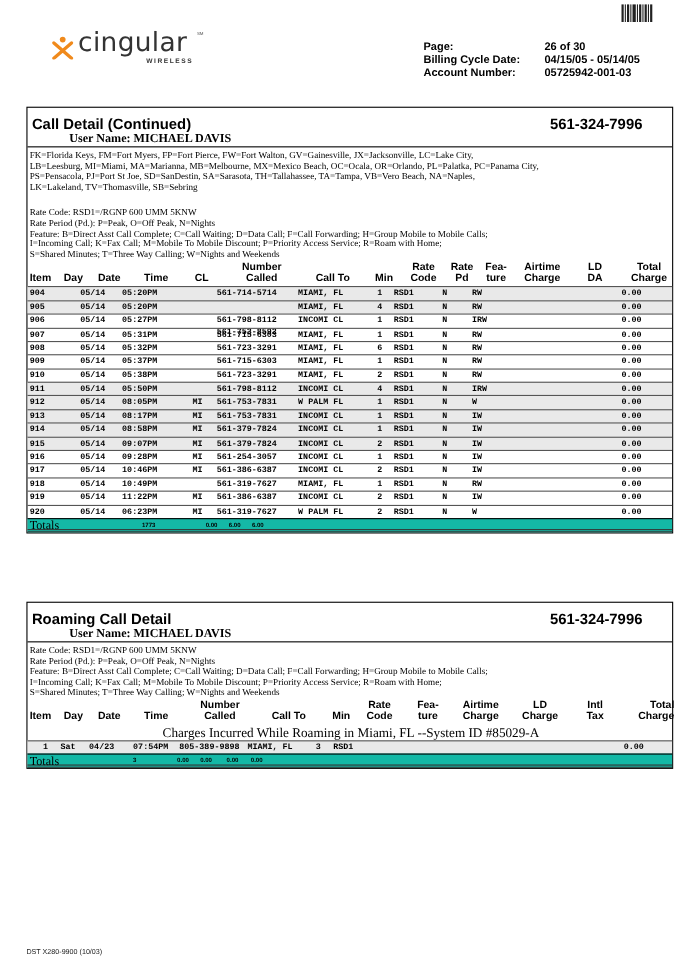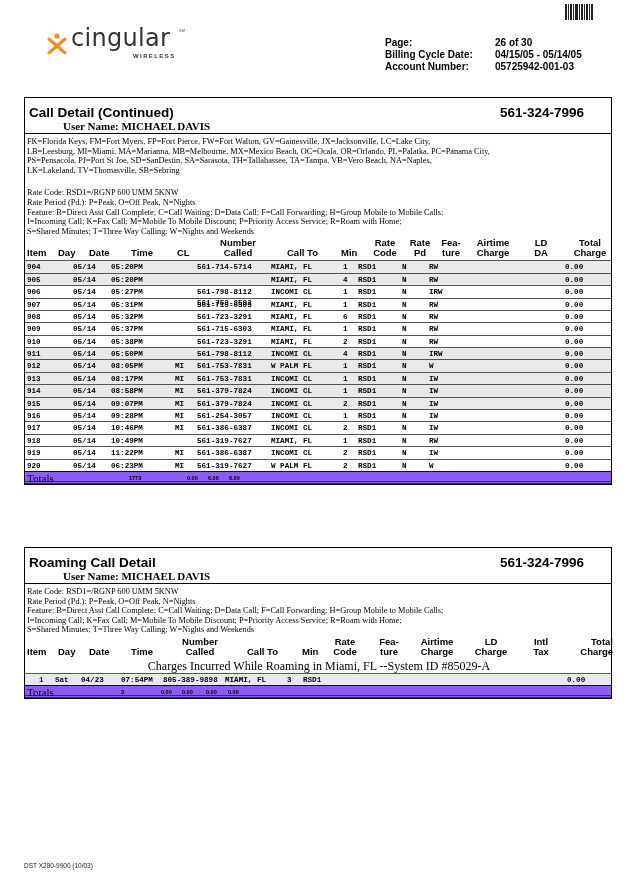--- a/index.html
+++ b/index.html
@@ -31,21 +31,21 @@
   .gap { height: 10px; }
 
   .colhead { position: relative; height: 24px; font-size: 9.5px; font-weight: bold; }
   .colhead span { position: absolute; text-align: center; line-height: 10px; white-space: nowrap; }
 
   .rows { font-family: "Liberation Mono", monospace; font-size: 7.6px; font-weight: bold; }
   .r { position: relative; height: 12.4px; border-top: 1px solid #555; }
   .r.shade { background: #e9e9e9; }
   .r span { position: absolute; top: 2px; white-space: nowrap; }
 
-  .totals { position: relative; height: 13px; border-top: 1.5px solid #000; background: #8b5cf6; border-bottom: 3px double #333; }
+  .totals { position: relative; height: 13px; border-top: 1.5px solid #000; background: #14b8a6; border-bottom: 3px double #333; }
   .totals .tl { position: absolute; left: 2px; top: 0px; font-family: "Liberation Serif", serif; font-size: 11px; }
   .totals .tv { position: absolute; top: 3px; font-size: 5.5px; font-weight: bold; }
 
   .roam-note { font-family: "Liberation Serif", serif; font-size: 12px; padding-left: 2px; height: 14px; line-height: 14px; white-space: nowrap; text-align: center; }
 
   .footer { position: absolute; left: 24px; top: 862px; font-size: 6.5px; color: #222; }
 </style>
 </head>
 <body>
 

